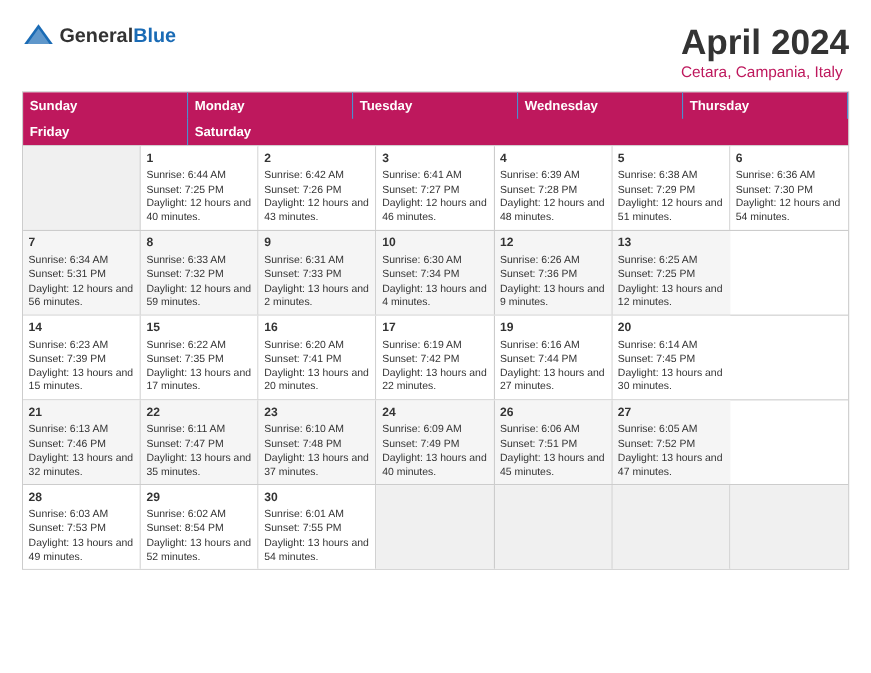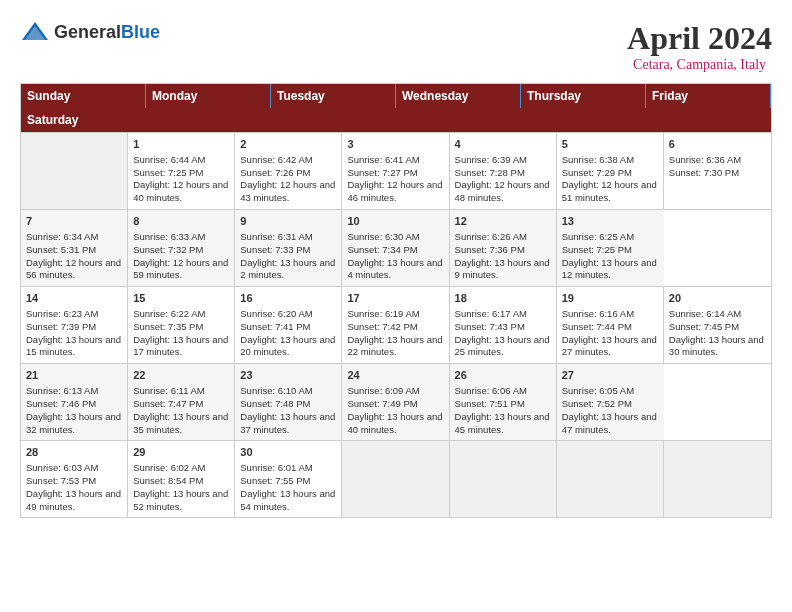--- a/index.html
+++ b/index.html
@@ -26,42 +26,41 @@
     .logo {
       display: flex;
       align-items: center;
       gap: 4px;
     }
     .logo-icon {
       width: 30px;
       height: 24px;
     }
     .title-block {
-      text-align: center;
-      font-family: Liberation Serif, serif;
+      text-align: left;
     }
     .main-title {
       font-size: 32px;
       font-weight: bold;
       color: #333;
     }
     .subtitle {
       font-size: 14px;
       color: #be185d;
     }
     .calendar {
       flex: 1;
       display: flex;
       flex-direction: column;
       border: 1px solid #ccc;
     }
     .cal-header {
       display: grid;
-      grid-template-columns: repeat(6, 1fr);
-      background: #7f1d1d;
+      grid-template-columns: repeat(5, 1fr);
+      background: #be185d;
     }
     .cal-header-cell {
       color: #fff;
       font-size: 12px;
       font-weight: bold;
       padding: 5px 6px;
       border-right: 1px solid #4a8fd0;
     }
     .cal-header-cell:last-child { border-right: none; }
     .cal-body {
@@ -126,36 +125,35 @@
       <div class="cal-header-cell">Saturday</div>
     </div>
     <div class="cal-body" id="cal-body">
     <div class="cal-row">
           <div class="cal-cell empty"></div>
           <div class="cal-cell"><span class="day-number">1</span><span>Sunrise: 6:44 AM</span><br><span>Sunset: 7:25 PM</span><br><span>Daylight: 12 hours and 40 minutes.</span></div>
           <div class="cal-cell"><span class="day-number">2</span><span>Sunrise: 6:42 AM</span><br><span>Sunset: 7:26 PM</span><br><span>Daylight: 12 hours and 43 minutes.</span></div>
           <div class="cal-cell"><span class="day-number">3</span><span>Sunrise: 6:41 AM</span><br><span>Sunset: 7:27 PM</span><br><span>Daylight: 12 hours and 46 minutes.</span></div>
           <div class="cal-cell"><span class="day-number">4</span><span>Sunrise: 6:39 AM</span><br><span>Sunset: 7:28 PM</span><br><span>Daylight: 12 hours and 48 minutes.</span></div>
           <div class="cal-cell"><span class="day-number">5</span><span>Sunrise: 6:38 AM</span><br><span>Sunset: 7:29 PM</span><br><span>Daylight: 12 hours and 51 minutes.</span></div>
-          <div class="cal-cell"><span class="day-number">6</span><span>Sunrise: 6:36 AM</span><br><span>Sunset: 7:30 PM</span><br></div>
+          <div class="cal-cell"><span class="day-number">6</span><span>Sunrise: 6:36 AM</span><br><span>Sunset: 7:30 PM</span><br><span>Daylight: 12 hours and 54 minutes.</span></div>
         </div>
         <div class="cal-row">
           <div class="cal-cell"><span class="day-number">7</span><span>Sunrise: 6:34 AM</span><br><span>Sunset: 5:31 PM</span><br><span>Daylight: 12 hours and 56 minutes.</span></div>
           <div class="cal-cell"><span class="day-number">8</span><span>Sunrise: 6:33 AM</span><br><span>Sunset: 7:32 PM</span><br><span>Daylight: 12 hours and 59 minutes.</span></div>
           <div class="cal-cell"><span class="day-number">9</span><span>Sunrise: 6:31 AM</span><br><span>Sunset: 7:33 PM</span><br><span>Daylight: 13 hours and 2 minutes.</span></div>
           <div class="cal-cell"><span class="day-number">10</span><span>Sunrise: 6:30 AM</span><br><span>Sunset: 7:34 PM</span><br><span>Daylight: 13 hours and 4 minutes.</span></div>
           <div class="cal-cell"><span class="day-number">12</span><span>Sunrise: 6:26 AM</span><br><span>Sunset: 7:36 PM</span><br><span>Daylight: 13 hours and 9 minutes.</span></div>
           <div class="cal-cell"><span class="day-number">13</span><span>Sunrise: 6:25 AM</span><br><span>Sunset: 7:25 PM</span><br><span>Daylight: 13 hours and 12 minutes.</span></div>
         </div>
         <div class="cal-row">
           <div class="cal-cell"><span class="day-number">14</span><span>Sunrise: 6:23 AM</span><br><span>Sunset: 7:39 PM</span><br><span>Daylight: 13 hours and 15 minutes.</span></div>
           <div class="cal-cell"><span class="day-number">15</span><span>Sunrise: 6:22 AM</span><br><span>Sunset: 7:35 PM</span><br><span>Daylight: 13 hours and 17 minutes.</span></div>
           <div class="cal-cell"><span class="day-number">16</span><span>Sunrise: 6:20 AM</span><br><span>Sunset: 7:41 PM</span><br><span>Daylight: 13 hours and 20 minutes.</span></div>
           <div class="cal-cell"><span class="day-number">17</span><span>Sunrise: 6:19 AM</span><br><span>Sunset: 7:42 PM</span><br><span>Daylight: 13 hours and 22 minutes.</span></div>
-          <div class="cal-cell"><span class="day-number">18</span><span>Sunrise: 6:17 AM</span><br><span>Sunset: 7:43 PM</span><br><span>Daylight: 13 hours and 25 minutes.</span></div>
           <div class="cal-cell"><span class="day-number">19</span><span>Sunrise: 6:16 AM</span><br><span>Sunset: 7:44 PM</span><br><span>Daylight: 13 hours and 27 minutes.</span></div>
           <div class="cal-cell"><span class="day-number">20</span><span>Sunrise: 6:14 AM</span><br><span>Sunset: 7:45 PM</span><br><span>Daylight: 13 hours and 30 minutes.</span></div>
         </div>
         <div class="cal-row">
           <div class="cal-cell"><span class="day-number">21</span><span>Sunrise: 6:13 AM</span><br><span>Sunset: 7:46 PM</span><br><span>Daylight: 13 hours and 32 minutes.</span></div>
           <div class="cal-cell"><span class="day-number">22</span><span>Sunrise: 6:11 AM</span><br><span>Sunset: 7:47 PM</span><br><span>Daylight: 13 hours and 35 minutes.</span></div>
           <div class="cal-cell"><span class="day-number">23</span><span>Sunrise: 6:10 AM</span><br><span>Sunset: 7:48 PM</span><br><span>Daylight: 13 hours and 37 minutes.</span></div>
           <div class="cal-cell"><span class="day-number">24</span><span>Sunrise: 6:09 AM</span><br><span>Sunset: 7:49 PM</span><br><span>Daylight: 13 hours and 40 minutes.</span></div>
           <div class="cal-cell"><span class="day-number">26</span><span>Sunrise: 6:06 AM</span><br><span>Sunset: 7:51 PM</span><br><span>Daylight: 13 hours and 45 minutes.</span></div>
           <div class="cal-cell"><span class="day-number">27</span><span>Sunrise: 6:05 AM</span><br><span>Sunset: 7:52 PM</span><br><span>Daylight: 13 hours and 47 minutes.</span></div>

